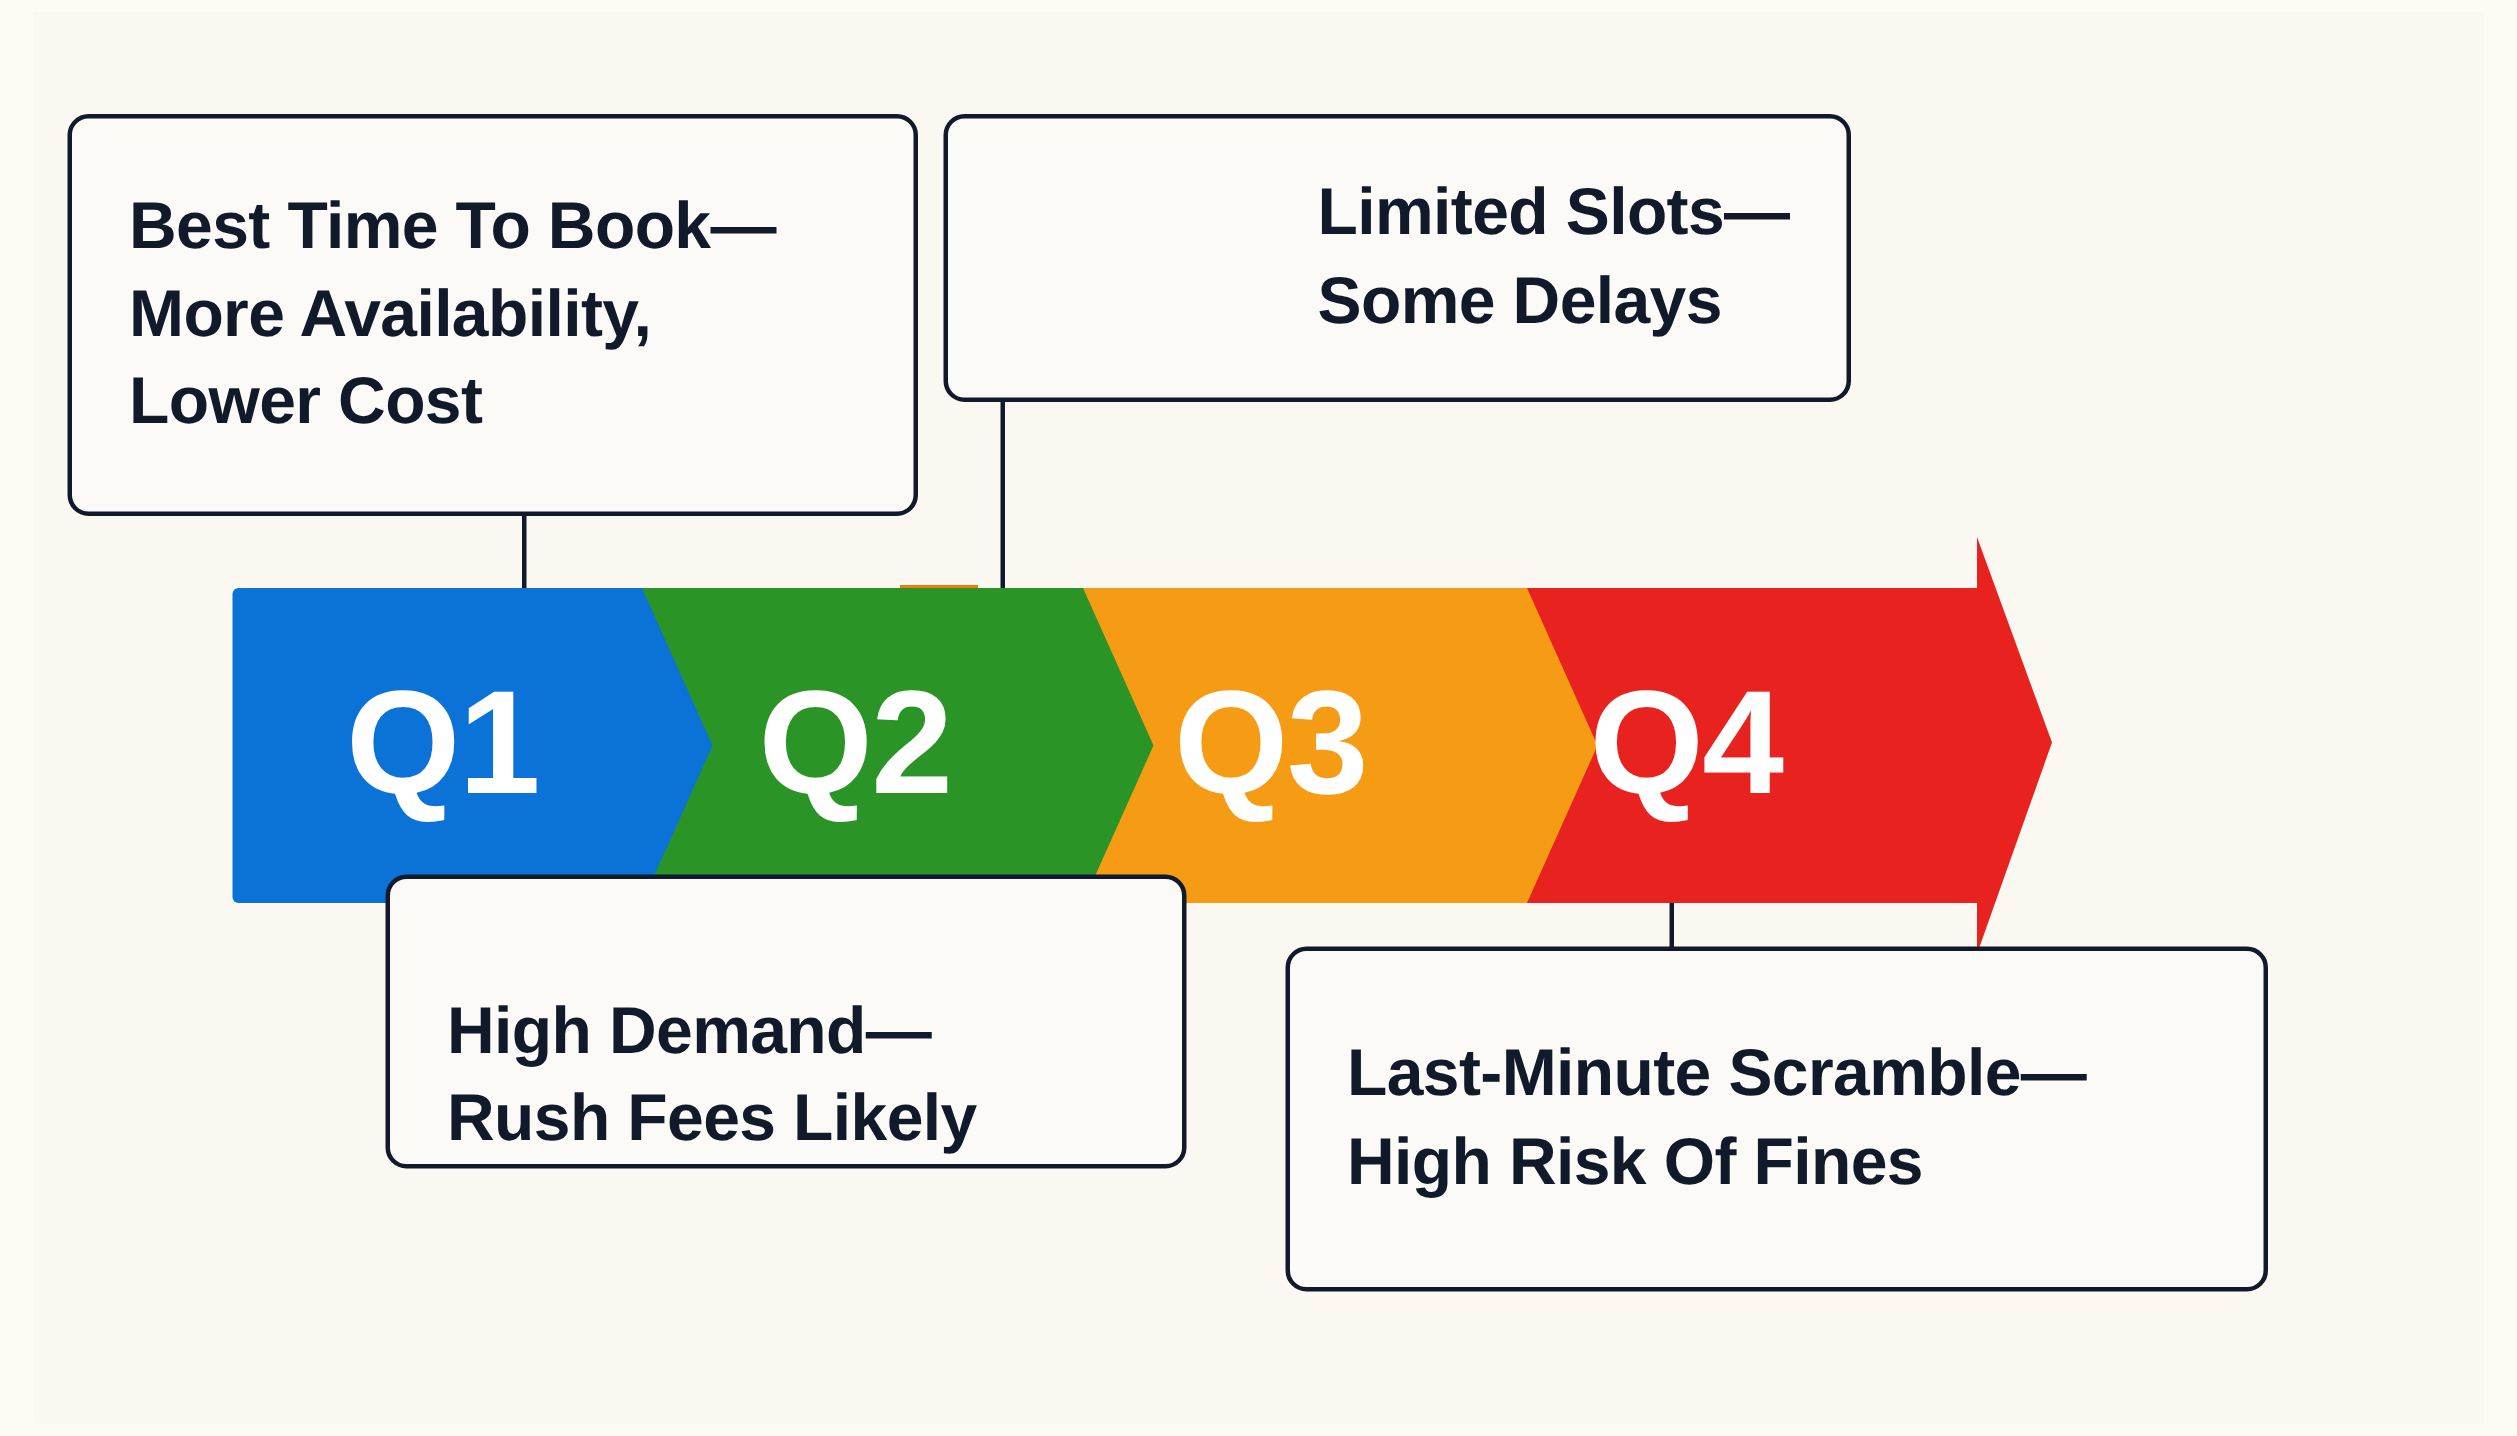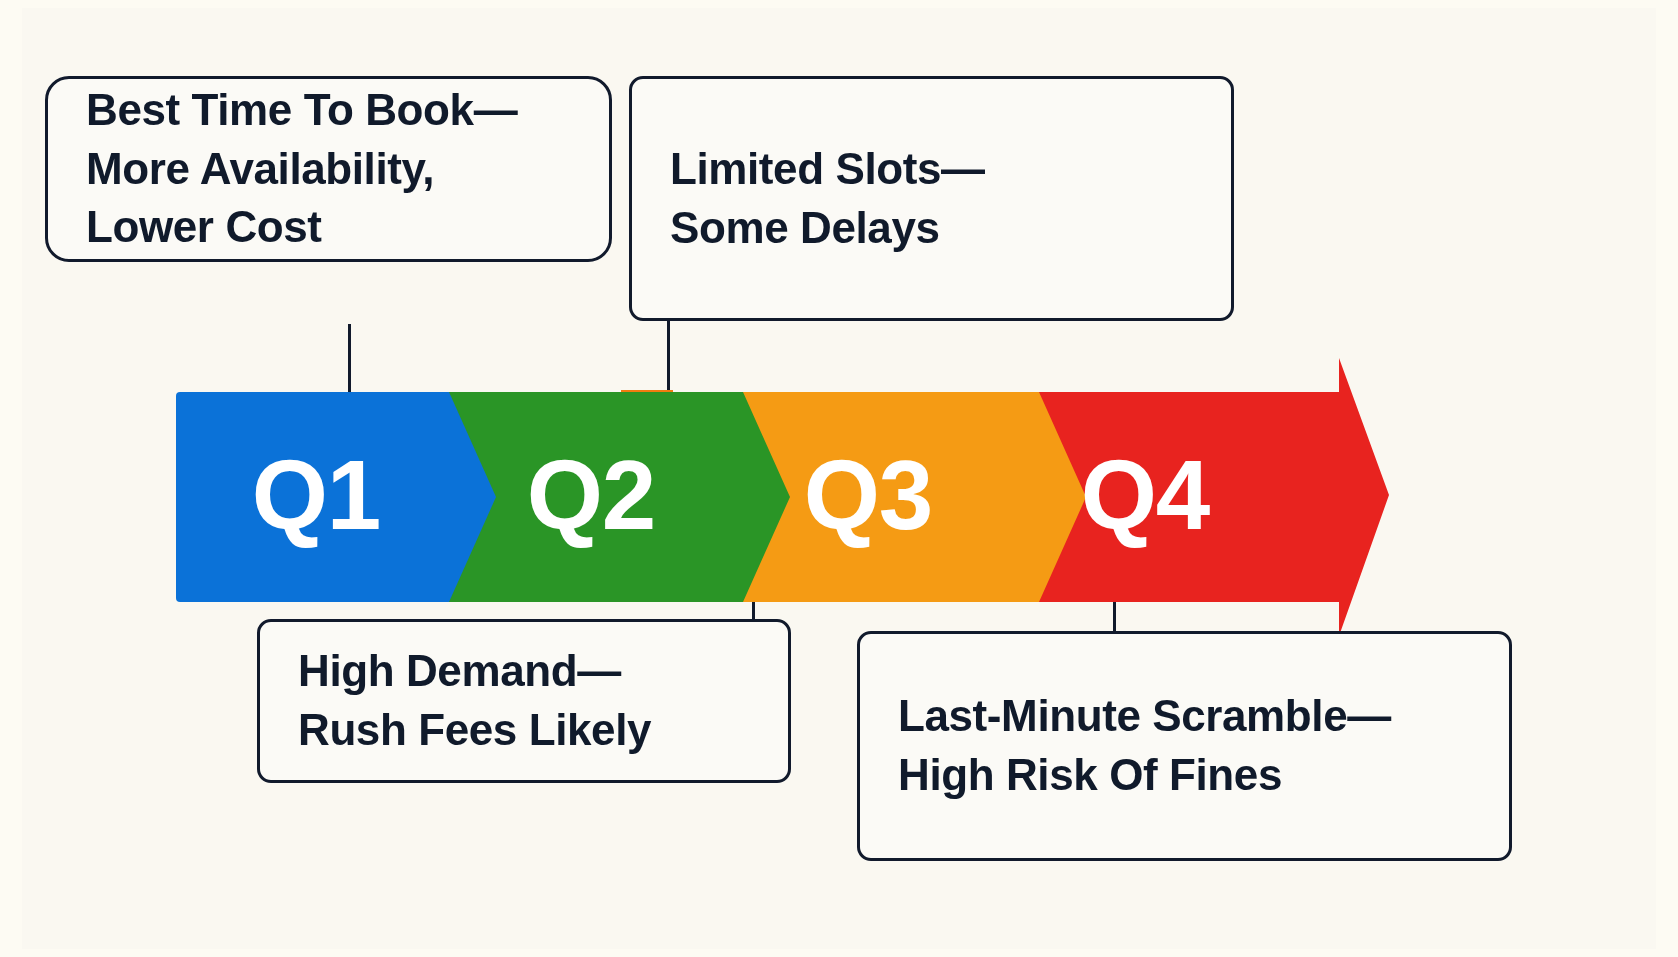--- a/index.html
+++ b/index.html
@@ -40,41 +40,41 @@
   .callout-text {
     font-family: "Liberation Sans", sans-serif;
     font-weight: 700;
     font-size: 44px;
     line-height: 1.33;
     letter-spacing: -0.4px;
     color: #101a2b;
     white-space: pre-line;
   }
 
-  #callout-q1 { left: 45px;  top: 76px;  width: 567px; height: 186px; border-radius: 24px; }
-  #callout-q2 { left: 629px; top: 76px;  width: 605px; height: 245px; }
-  #callout-q3 { left: 257px; top: 619px; width: 534px; height: 164px; }
+  #callout-q1 { left: 45px;  top: 76px;  width: 567px; height: 268px; }
+  #callout-q2 { left: 629px; top: 76px;  width: 605px; height: 192px; justify-content: flex-end; }
+  #callout-q3 { left: 257px; top: 583px; width: 534px; height: 196px; align-items: flex-end; }
   #callout-q4 { left: 857px; top: 631px; width: 655px; height: 230px; }
 
   
   .connector {
     position: absolute;
     width: 3px;
     background: #111a2c;
     z-index: 2;
   }
   #connector-q1 { left: 348px;  top: 324px; height: 72px; }
   #connector-q2 { left: 667px;  top: 265px; height: 131px; }
   #connector-q3 { left: 752px;  top: 560px; height: 62px; }
   #connector-q4 { left: 1113px; top: 560px; height: 75px; }
 
   
   #arrow-bar {
     position: absolute;
-    left: 161px;
+    left: 140px;
     top: 345px;
     width: 1250px;
     height: 300px;
     z-index: 3;
   }
   #arrow-bar svg { display: block; width: 1250px; height: 300px; }
 
   .seg-label {
     font-family: "Liberation Sans", sans-serif;
     font-weight: 700;

